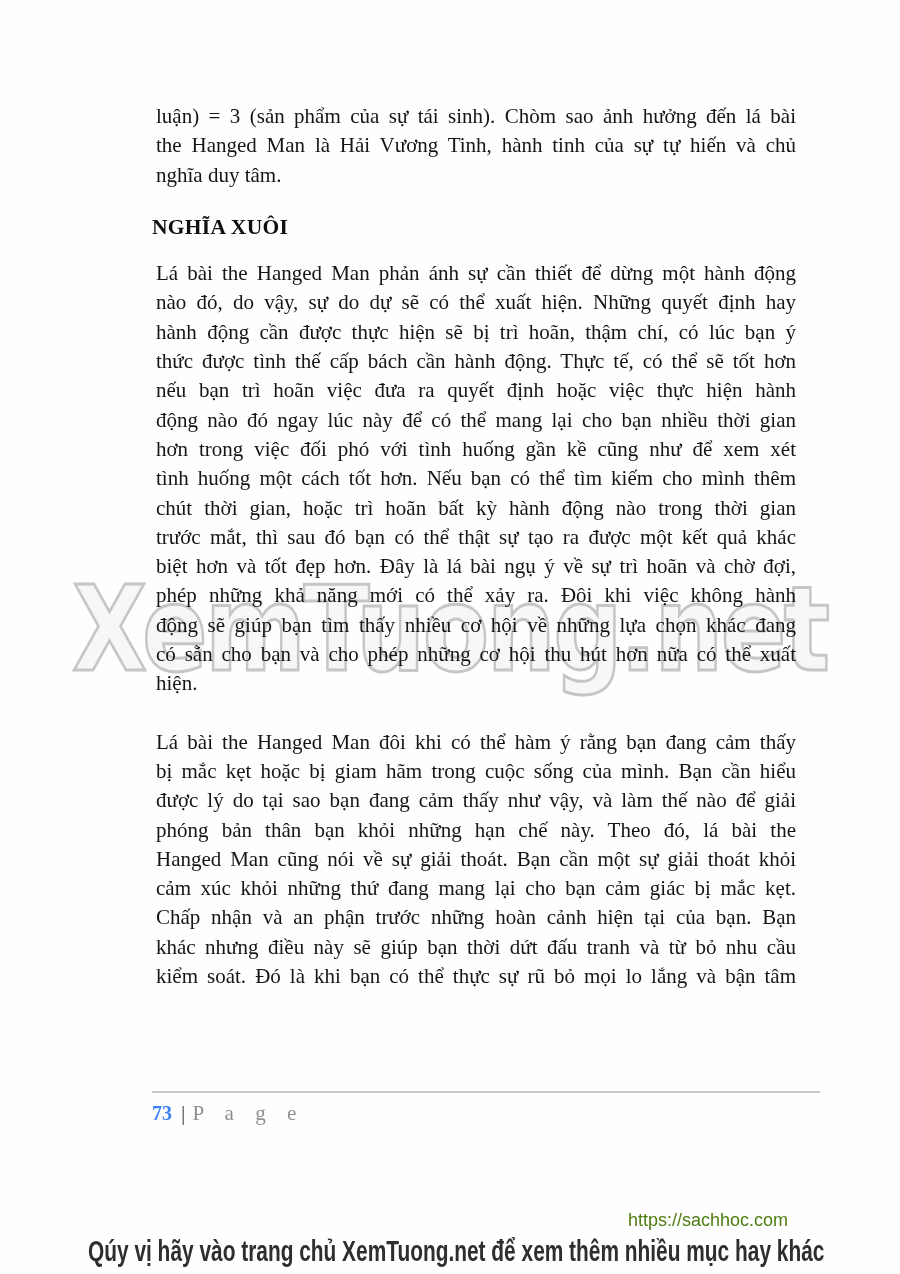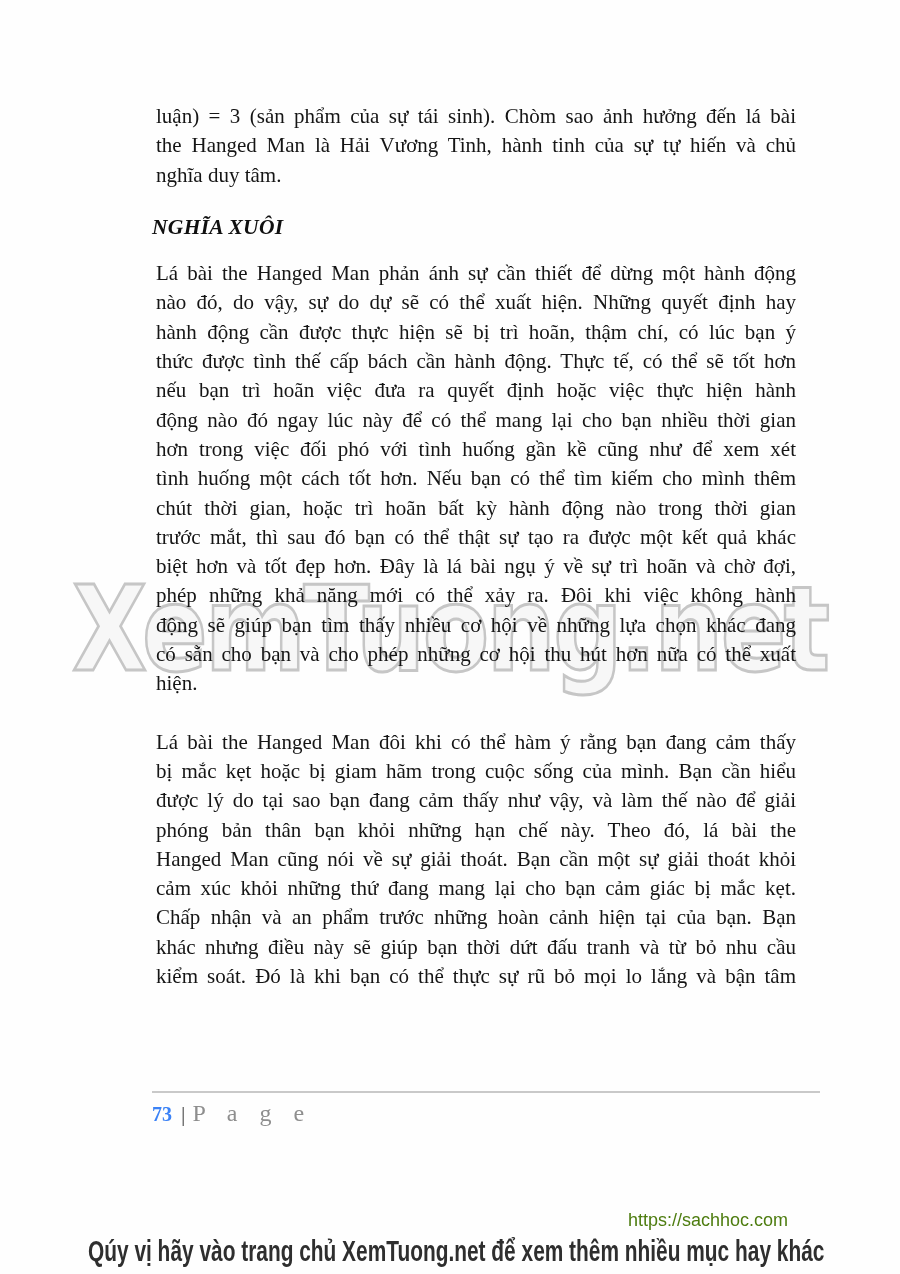--- a/index.html
+++ b/index.html
@@ -43,37 +43,36 @@
     text-align-last: justify;
     text-justify: inter-word;
   }
   .para .line.endline { text-align-last: left; }
   .heading {
     font-size: 21.5px;
     font-weight: bold;
     letter-spacing: 0.3px;
     margin: 23px 0 17px 0;
     color: #101010;
-    font-style: italic;
   }
   .para-gap { margin-top: 29px; }
   .pagefoot {
     position: absolute;
     left: 152px;
     top: 1091px;
     width: 668px;
     border-top: 2px solid #c9c9c9;
     padding-top: 7px;
     font-size: 20px;
     z-index: 2;
     white-space: nowrap;
   }
   .pagenum { font-weight: bold; color: #3b82f6; }
   .pipe { color: #4a4a4a; margin: 0 7px 0 9px; font-size: 22px; }
-  .pagelabel { color: #8e8e8e; letter-spacing: 8px; font-size: 24px; }
+  .pagelabel { color: #8e8e8e; letter-spacing: 8px; font-size: 21px; }
   .source-link {
     position: absolute;
     left: 628px;
     top: 1210px;
     font-family: "Liberation Sans", sans-serif;
     font-size: 18px;
     color: #2aa7de;
     text-decoration: none;
     z-index: 3;
   }
@@ -126,21 +125,21 @@
         <div class="line endline">hiện.</div>
       </div>
 
     <div class="para para-gap">
         <div class="line">Lá bài the Hanged Man đôi khi có thể hàm ý rằng bạn đang cảm thấy</div>
         <div class="line">bị mắc kẹt hoặc bị giam hãm trong cuộc sống của mình. Bạn cần hiểu</div>
         <div class="line">được lý do tại sao bạn đang cảm thấy như vậy, và làm thế nào để giải</div>
         <div class="line">phóng bản thân bạn khỏi những hạn chế này. Theo đó, lá bài the</div>
         <div class="line">Hanged Man cũng nói về sự giải thoát. Bạn cần một sự giải thoát khỏi</div>
         <div class="line">cảm xúc khỏi những thứ đang mang lại cho bạn cảm giác bị mắc kẹt.</div>
-        <div class="line">Chấp nhận và an phẩm trước những hoàn cảnh hiện tại của bạn. Bạn</div>
+        <div class="line">Chấp nhận và an phận trước những hoàn cảnh hiện tại của bạn. Bạn</div>
         <div class="line">khác nhưng điều này sẽ giúp bạn thời dứt đấu tranh và từ bỏ nhu cầu</div>
         <div class="line">kiểm soát. Đó là khi bạn có thể thực sự rũ bỏ mọi lo lắng và bận tâm</div>
       </div>
 
   </div>
 
   <div class="pagefoot">
     <span class="pagenum">73</span><span class="pipe">|</span><span class="pagelabel">P a g e</span>
   </div>
 

